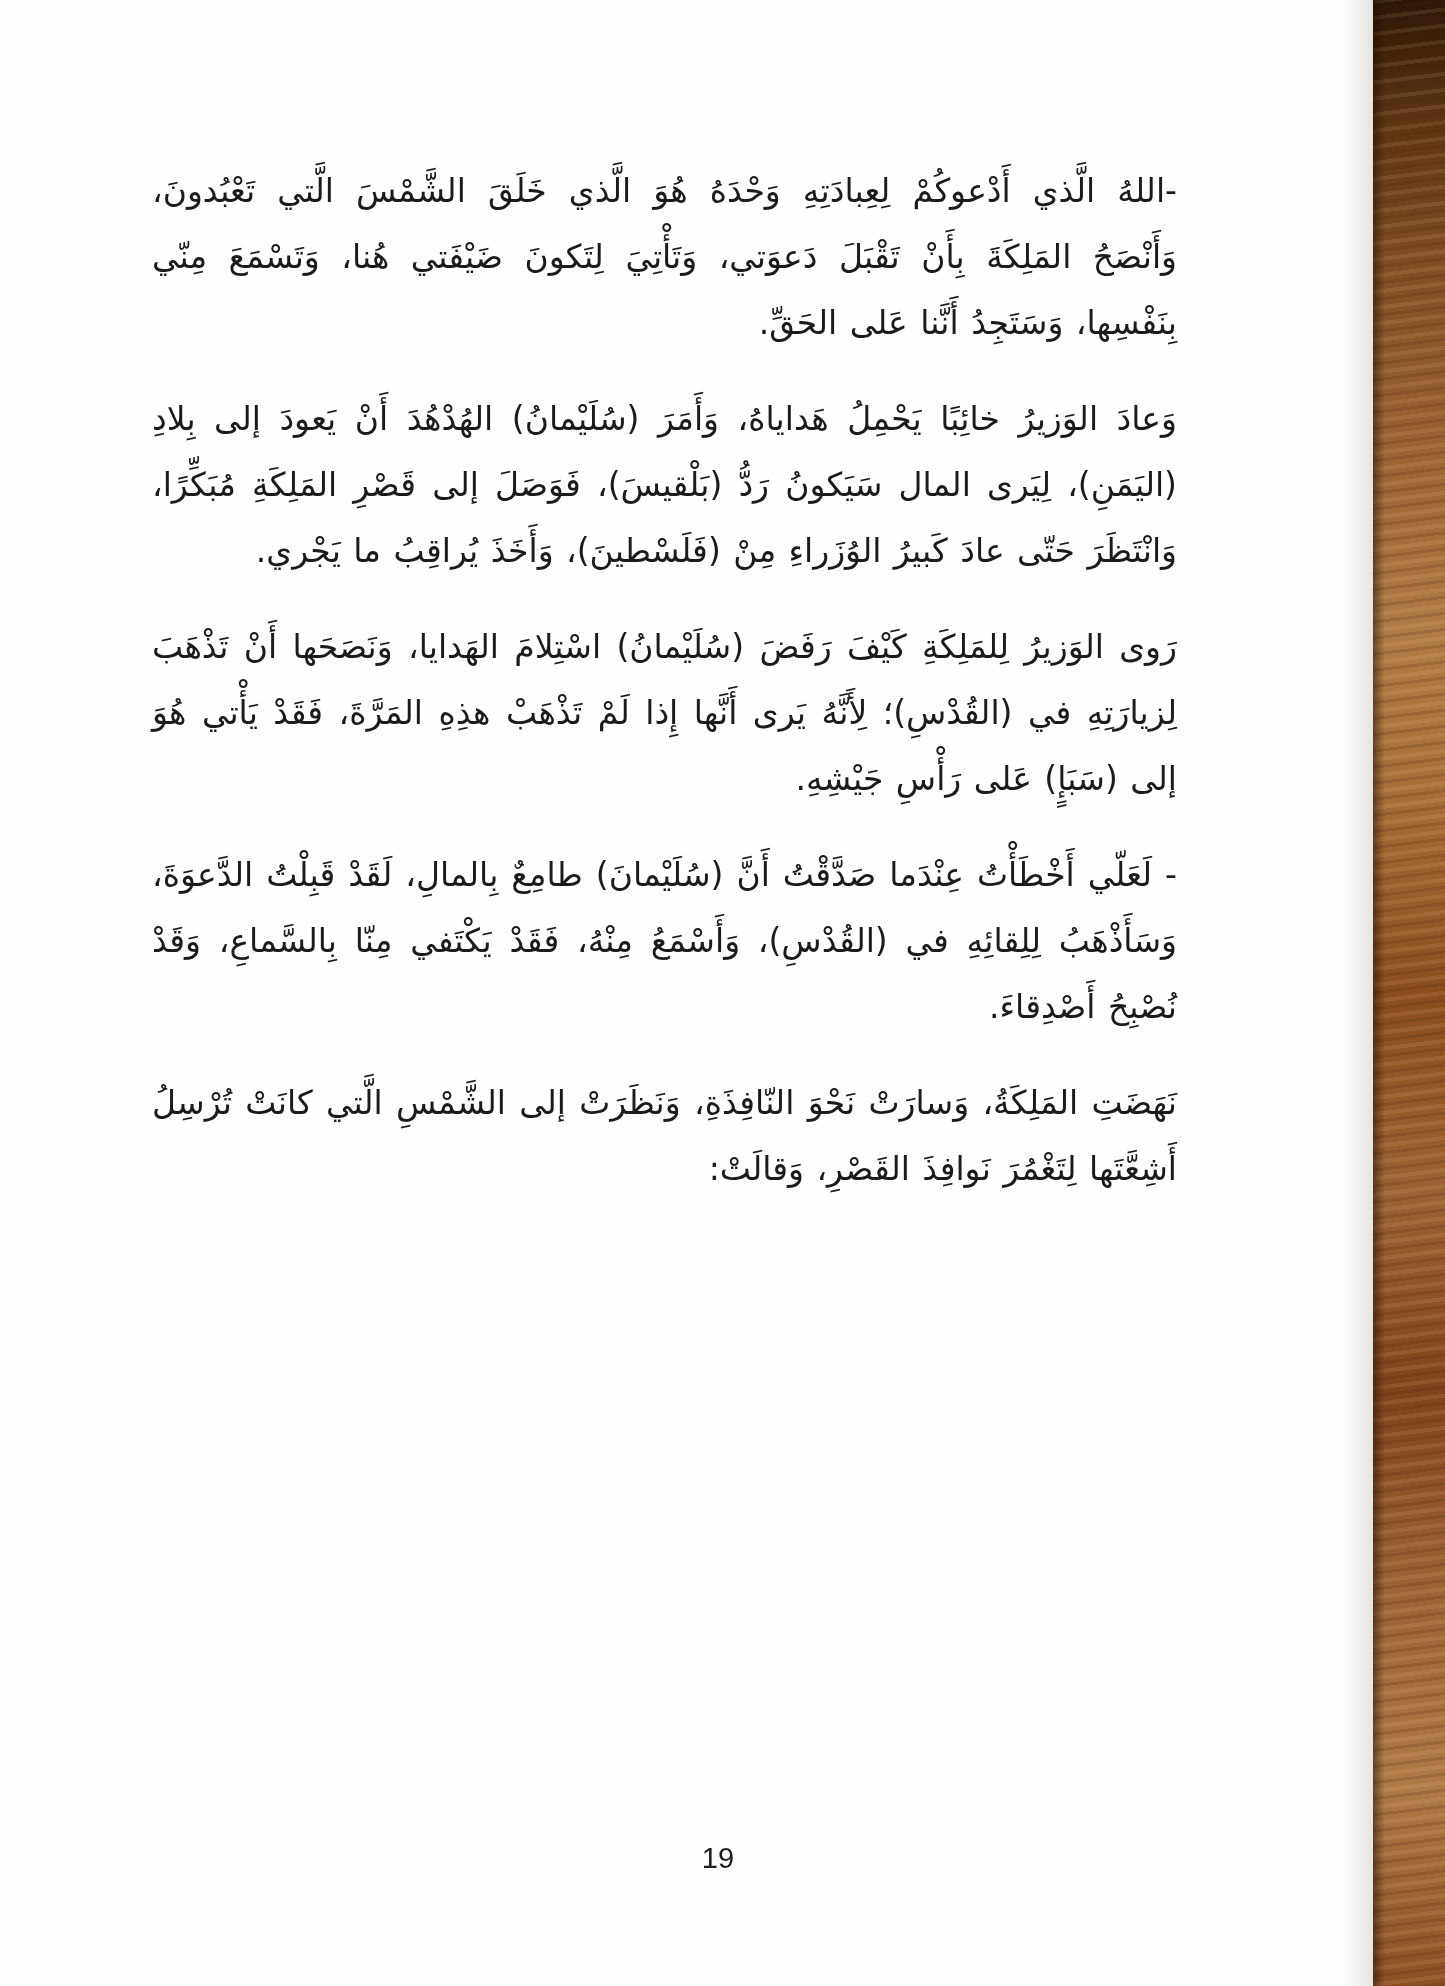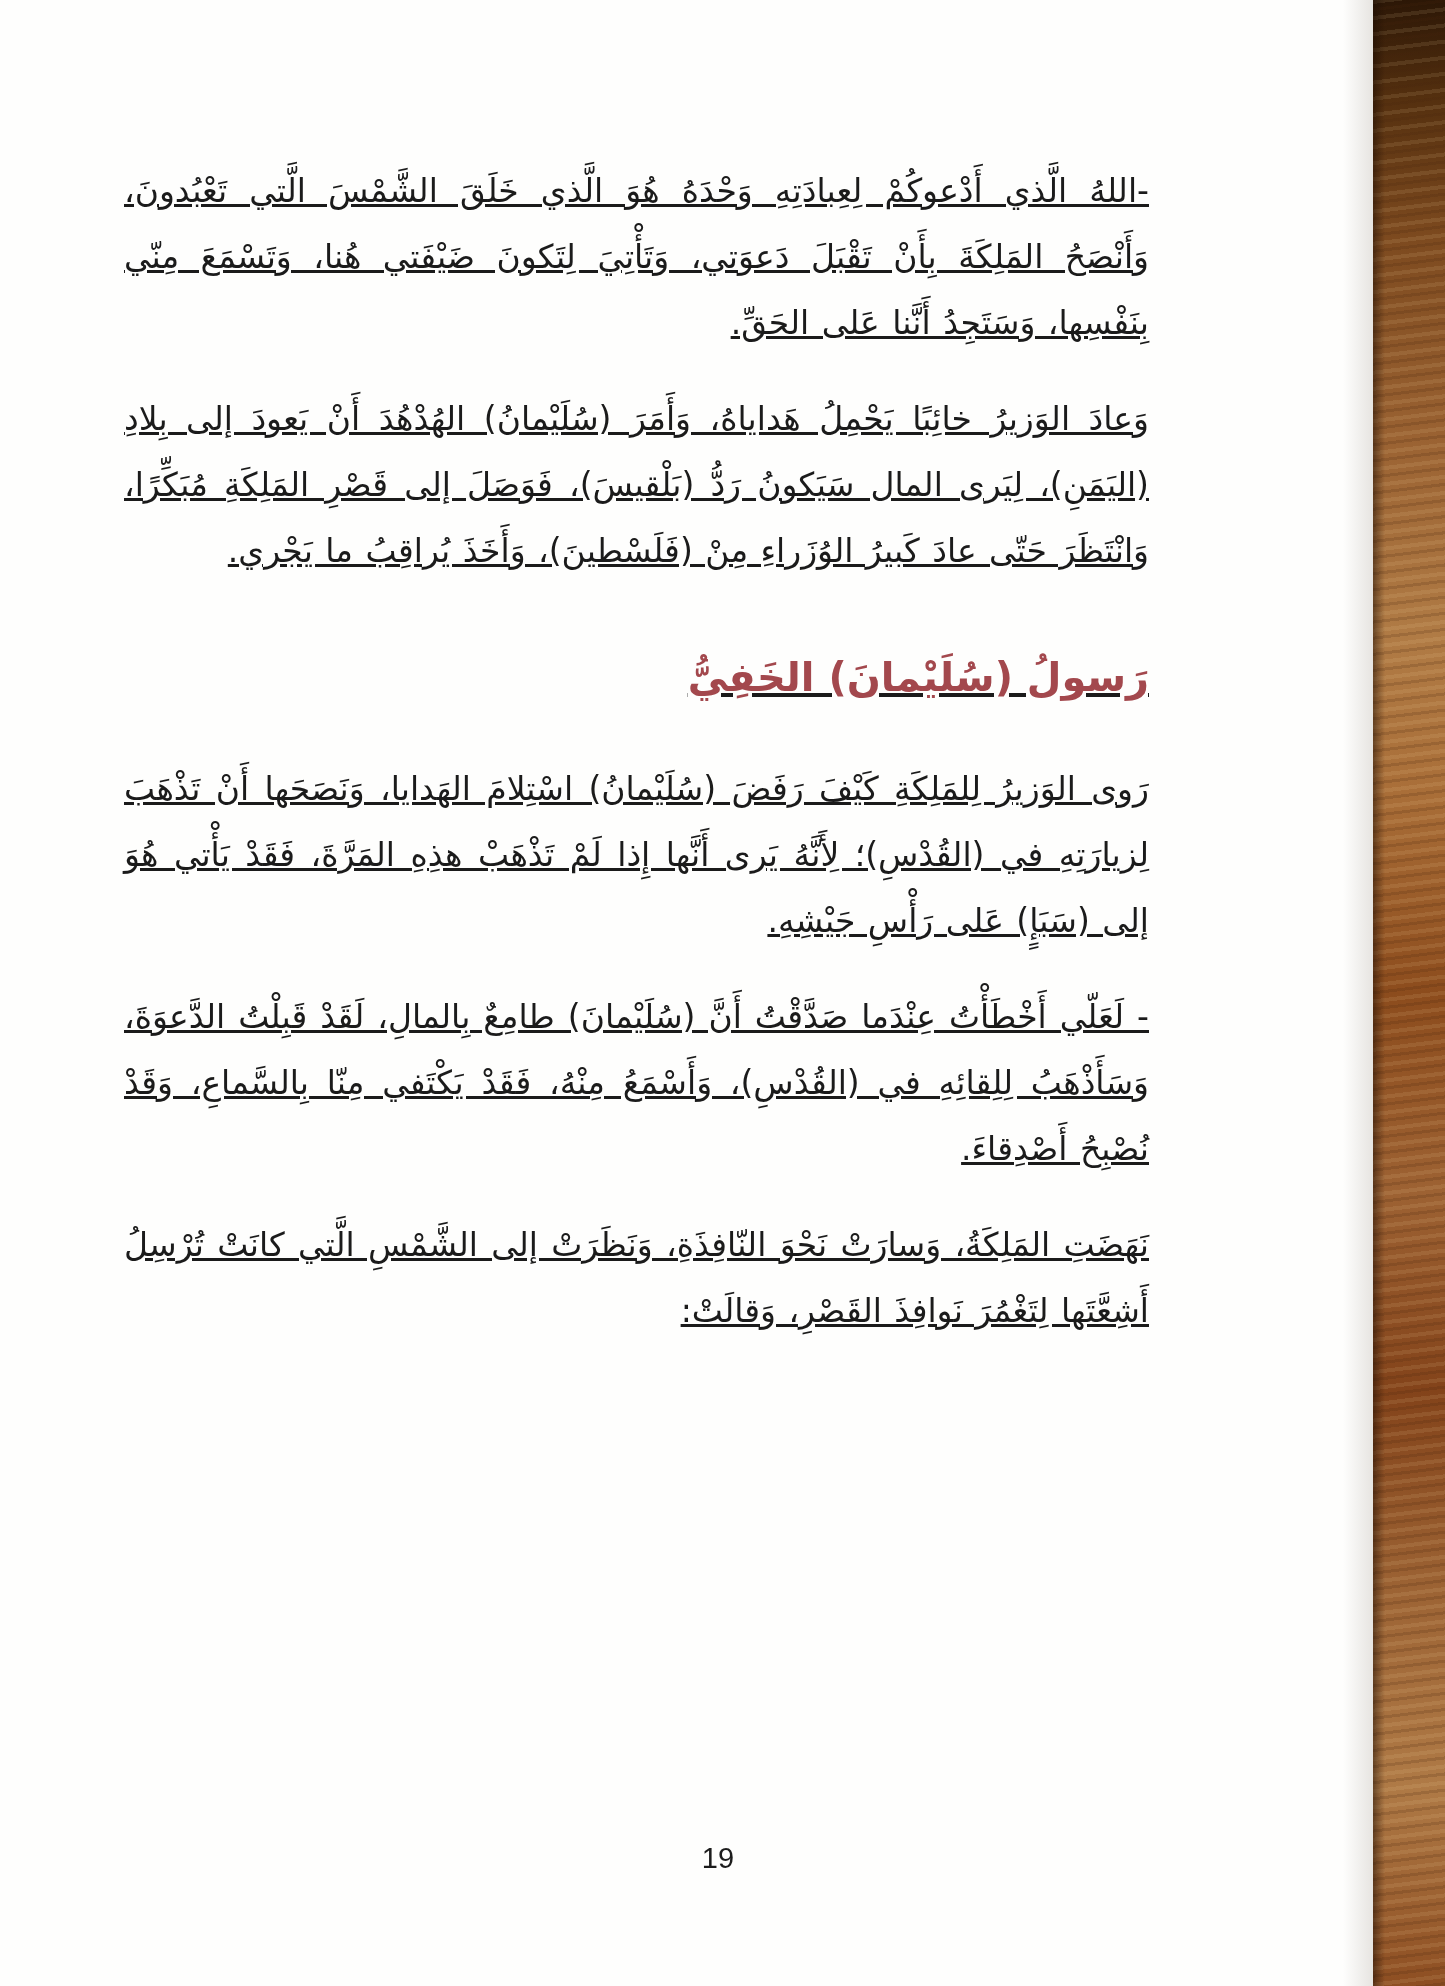--- a/index.html
+++ b/index.html
@@ -35,28 +35,27 @@
   .page-edge {
     position: absolute;
     top: 0; right: 72px;
     width: 30px; height: 100%;
     background: linear-gradient(90deg, rgba(0,0,0,0) 0%, rgba(60,40,20,0.12) 100%);
   }
 
   .text-column {
     position: absolute;
     top: 158px;
-    left: 124px;
+    left: 152px;
     width: 1025px;
     direction: rtl;
     unicode-bidi: embed;
     color: #1b1b1b;
     font-size: 33px;
     line-height: 66px;
-    text-decoration: underline;
   }
 
   .para {
     margin: 0 0 30px 0;
     text-align: justify;
     text-align-last: right;
     word-spacing: 2px;
   }
 
   .heading {
@@ -84,21 +83,20 @@
 
 <div class="screen">
 
   <div class="wood"></div>
   <div class="page-edge"></div>
 
   <div class="text-column">
     <p class="para">-اللهُ الَّذي أَدْعوكُمْ لِعِبادَتِهِ وَحْدَهُ هُوَ الَّذي خَلَقَ الشَّمْسَ الَّتي تَعْبُدونَ، وَأَنْصَحُ المَلِكَةَ بِأَنْ تَقْبَلَ دَعوَتي، وَتَأْتِيَ لِتَكونَ ضَيْفَتي هُنا، وَتَسْمَعَ مِنّي بِنَفْسِها، وَسَتَجِدُ أَنَّنا عَلى الحَقِّ.</p>
     <p class="para">وَعادَ الوَزيرُ خائِبًا يَحْمِلُ هَداياهُ، وَأَمَرَ (سُلَيْمانُ) الهُدْهُدَ أَنْ يَعودَ إلى بِلادِ (اليَمَنِ)، لِيَرى المال سَيَكونُ رَدُّ (بَلْقيسَ)، فَوَصَلَ إلى قَصْرِ المَلِكَةِ مُبَكِّرًا، وَانْتَظَرَ حَتّى عادَ كَبيرُ الوُزَراءِ مِنْ (فَلَسْطينَ)، وَأَخَذَ يُراقِبُ ما يَجْري.</p>
 
-    <h2 class="heading">رَسولُ (سُلَيْمانَ) الخَفِيُّ</h2>
 
     <p class="para">رَوى الوَزيرُ لِلمَلِكَةِ كَيْفَ رَفَضَ (سُلَيْمانُ) اسْتِلامَ الهَدايا، وَنَصَحَها أَنْ تَذْهَبَ لِزيارَتِهِ في (القُدْسِ)؛ لِأَنَّهُ يَرى أَنَّها إِذا لَمْ تَذْهَبْ هذِهِ المَرَّةَ، فَقَدْ يَأْتي هُوَ إلى (سَبَإٍ) عَلى رَأْسِ جَيْشِهِ.</p>
     <p class="para">- لَعَلّي أَخْطَأْتُ عِنْدَما صَدَّقْتُ أَنَّ (سُلَيْمانَ) طامِعٌ بِالمالِ، لَقَدْ قَبِلْتُ الدَّعوَةَ، وَسَأَذْهَبُ لِلِقائِهِ في (القُدْسِ)، وَأَسْمَعُ مِنْهُ، فَقَدْ يَكْتَفي مِنّا بِالسَّماعِ، وَقَدْ نُصْبِحُ أَصْدِقاءَ.</p>
     <p class="para">نَهَضَتِ المَلِكَةُ، وَسارَتْ نَحْوَ النّافِذَةِ، وَنَظَرَتْ إلى الشَّمْسِ الَّتي كانَتْ تُرْسِلُ أَشِعَّتَها لِتَغْمُرَ نَوافِذَ القَصْرِ، وَقالَتْ:</p>
   </div>
 
   <div class="page-number">19</div>
 
 </div>
 

